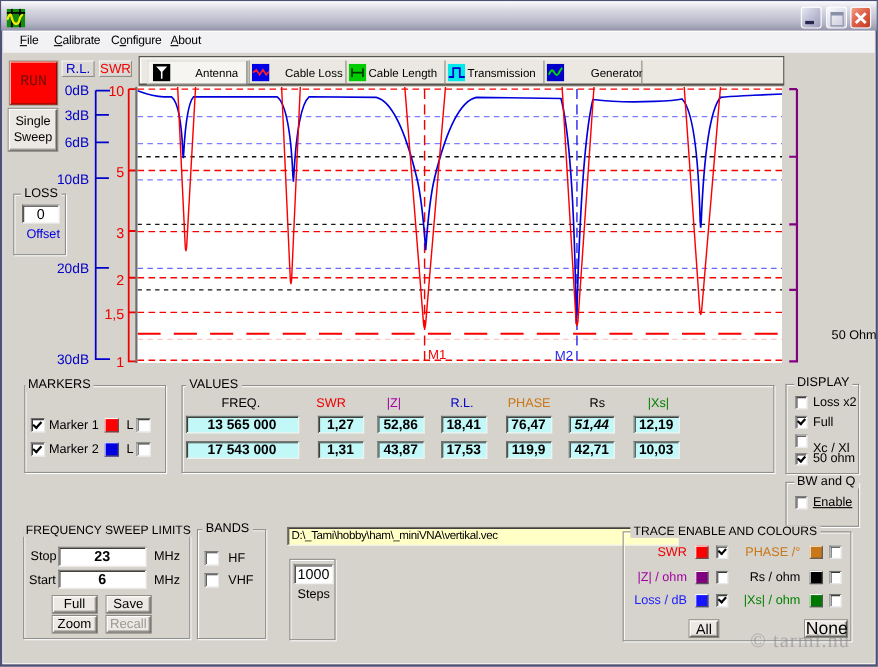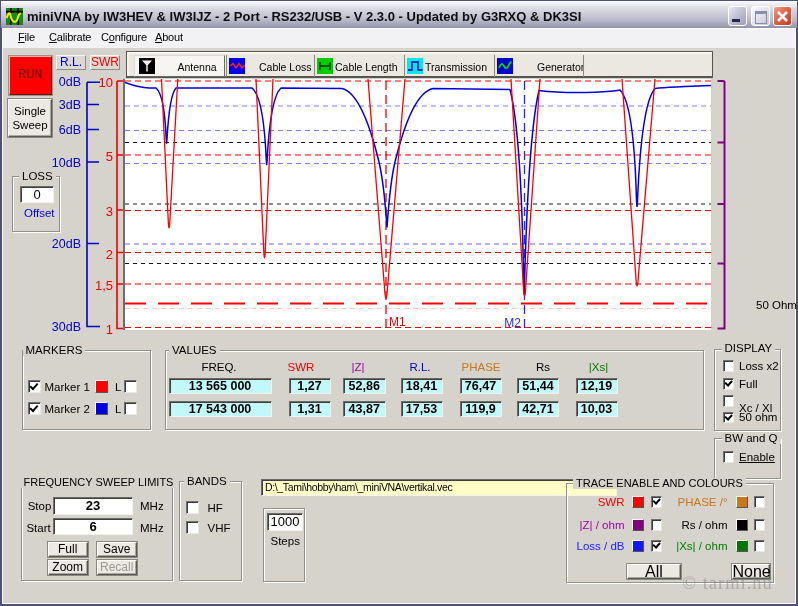--- a/index.html
+++ b/index.html
@@ -28,21 +28,20 @@
 .swatch{position:absolute;width:13px;height:13px;border:1px solid;border-color:#fcfcfc #555 #555 #fcfcfc;box-sizing:border-box;}
 .lab{position:absolute;font-size:11.5px;color:#000;white-space:nowrap;}
 </style></head><body>
 <div id="frame"></div>
 <div id="titlebar">
 <svg id="titleicon" viewBox="0 0 16 16">
       <rect x="0" y="0" width="16" height="16" fill="#0e8c0e"></rect>
       <path d="M4.5 0 V16 M11.5 0 V16 M0 3.5 H16" stroke="#000" stroke-width="1.6" fill="none"></path>
       <path d="M0.5 9.5 Q2.5 3.5 4 5.5 Q5 12.5 8 13 Q10.5 13 11.2 9 Q12 5 14 5.5" stroke="#f2ea00" stroke-width="2" fill="none"></path>
     </svg>
-<div id="titletext">miniVNA by IW3HEV &amp; IW3IJZ - 2 Port - RS232/USB - V 2.3.0 - Updated by G3RXQ &amp; DK3SI</div>
 <div id="btnmin" class="tbtn">
       <div style="position:absolute;left:3px;bottom:3px;width:8px;height:3px;background:#26264e;"></div>
     </div>
 <div id="btnmax" class="tbtn">
       <div style="position:absolute;left:3.5px;top:4px;width:10px;height:9px;border:1.5px solid #8890a8;border-top-width:3px;"></div>
     </div>
 <div id="btnclose" class="tbtn"><svg width="17" height="18" viewBox="0 0 17 18">
         <path d="M4 5 L13 14 M13 5 L4 14" stroke="#fff" stroke-width="2.6"></path>
       </svg></div>
 </div>
@@ -178,21 +177,21 @@
 <div class="lab" style="left:334px;top:313px;width:42px;text-align:center;color:#a000a0;">|Z|</div>
 <div class="lab" style="left:396px;top:313px;width:42px;text-align:center;color:#0000c8;">R.L.</div>
 <div class="lab" style="left:457px;top:313px;width:42px;text-align:center;color:#c87818;">PHASE</div>
 <div class="lab" style="left:519px;top:313px;width:42px;text-align:center;color:#000;">Rs</div>
 <div class="lab" style="left:574.5px;top:313px;width:42px;text-align:center;color:#008000;">|Xs|</div>
 <div class="sunken cyan" style="left:165.5px;top:330px;width:103px;height:16px;line-height:15px;">13 565 000</div>
 <div class="sunken cyan" style="left:285.5px;top:330px;width:42px;height:16px;line-height:15px;">1,27</div>
 <div class="sunken cyan" style="left:340px;top:330px;width:42.5px;height:16px;line-height:15px;">52,86</div>
 <div class="sunken cyan" style="left:397.5px;top:330px;width:42px;height:16px;line-height:15px;">18,41</div>
 <div class="sunken cyan" style="left:456.5px;top:330px;width:42px;height:16px;line-height:15px;">76,47</div>
-<div class="sunken cyan" style="left:514px;top:330px;width:42px;height:16px;line-height:15px;">51,44</div>
+<div class="sunken cyan" style="left:514px;top:330px;width:42px;height:16px;line-height:15px;font-style:italic;">51,44</div>
 <div class="sunken cyan" style="left:572.5px;top:330px;width:42px;height:16px;line-height:15px;">12,19</div>
 <div class="sunken cyan" style="left:165.5px;top:352.5px;width:103px;height:16px;line-height:15px;">17 543 000</div>
 <div class="sunken cyan" style="left:285.5px;top:352.5px;width:42px;height:16px;line-height:15px;">1,31</div>
 <div class="sunken cyan" style="left:340px;top:352.5px;width:42.5px;height:16px;line-height:15px;">43,87</div>
 <div class="sunken cyan" style="left:397.5px;top:352.5px;width:42px;height:16px;line-height:15px;">17,53</div>
 <div class="sunken cyan" style="left:456.5px;top:352.5px;width:42px;height:16px;line-height:15px;">119,9</div>
 <div class="sunken cyan" style="left:514px;top:352.5px;width:42px;height:16px;line-height:15px;">42,71</div>
 <div class="sunken cyan" style="left:572.5px;top:352.5px;width:42px;height:16px;line-height:15px;">10,03</div>
 
 <div class="group" style="left:710.5px;top:300.5px;width:67px;height:82px;"></div>
@@ -249,16 +248,16 @@
 <div class="cbx" style="left:647.5px;top:471px;width:11.5px;height:11.5px;"></div>
 <div class="lab" style="left:634.5px;top:470.5px;width:90px;text-align:right;color:#000;">Rs / ohm</div>
 <div class="swatch" style="left:732.5px;top:471px;width:12px;height:11.5px;background:#000;"></div>
 <div class="cbx" style="left:750.5px;top:471px;width:11.5px;height:11.5px;"></div>
 <div class="lab" style="left:541.5px;top:491.5px;width:80px;text-align:right;color:#2020ff;">Loss / dB</div>
 <div class="swatch" style="left:629px;top:492px;width:12px;height:11.5px;background:#1414ff;"></div>
 <div class="cbx check" style="left:647.5px;top:492px;width:11.5px;height:11.5px;"></div>
 <div class="lab" style="left:634.5px;top:491.5px;width:90px;text-align:right;color:#008000;">|Xs| / ohm</div>
 <div class="swatch" style="left:732.5px;top:492px;width:12px;height:11.5px;background:#007800;"></div>
 <div class="cbx" style="left:750.5px;top:492px;width:11.5px;height:11.5px;"></div>
-<div class="btn" style="left:624px;top:516px;width:54px;height:15px;font-size:16px;line-height:13px;">All</div>
+<div class="btn" style="left:624px;top:516px;width:26px;height:15px;font-size:13px;line-height:13px;">All</div>
 <div class="btn" style="left:728.5px;top:516px;width:38px;height:15px;font-size:16px;line-height:13px;">None</div>
 <div class="abs" style="left:679px;top:525px;font-family:'Liberation Serif',serif;font-size:18.5px;color:rgba(128,128,136,0.5);letter-spacing:1px;white-space:nowrap;">© tarmi.hu</div>
 </div>
 
 </body></html>

